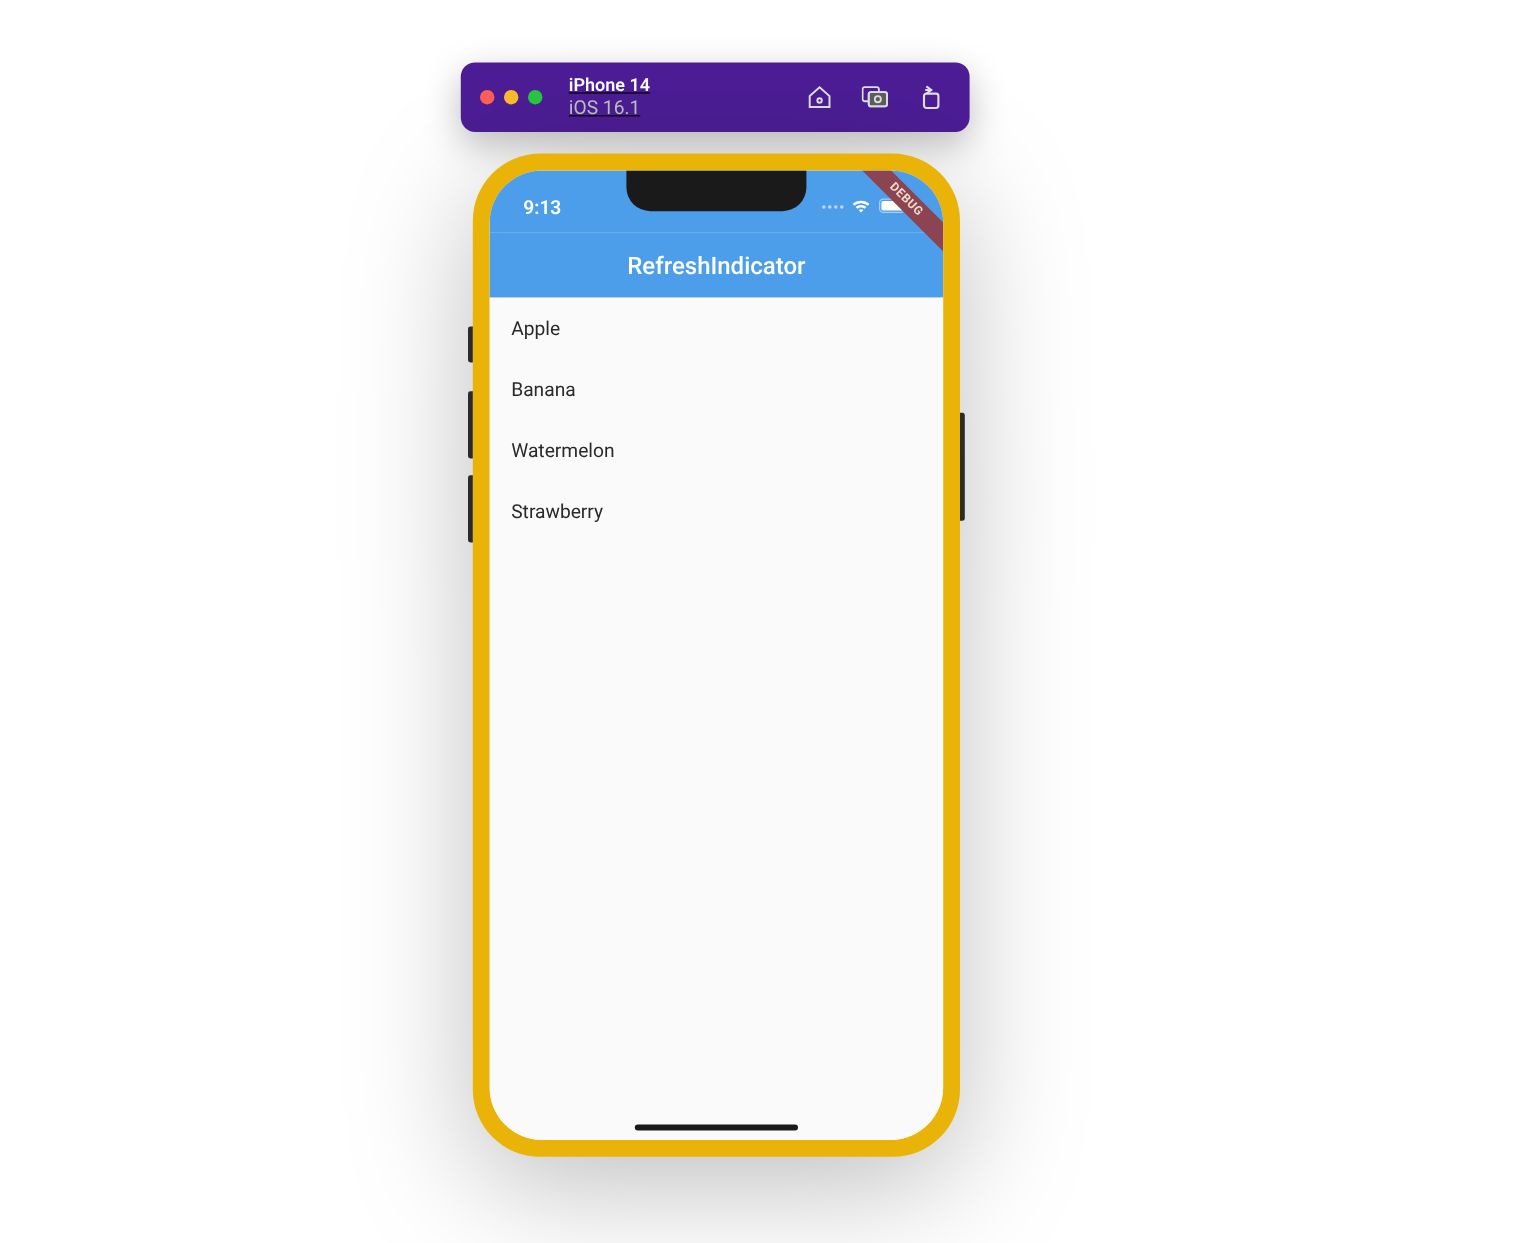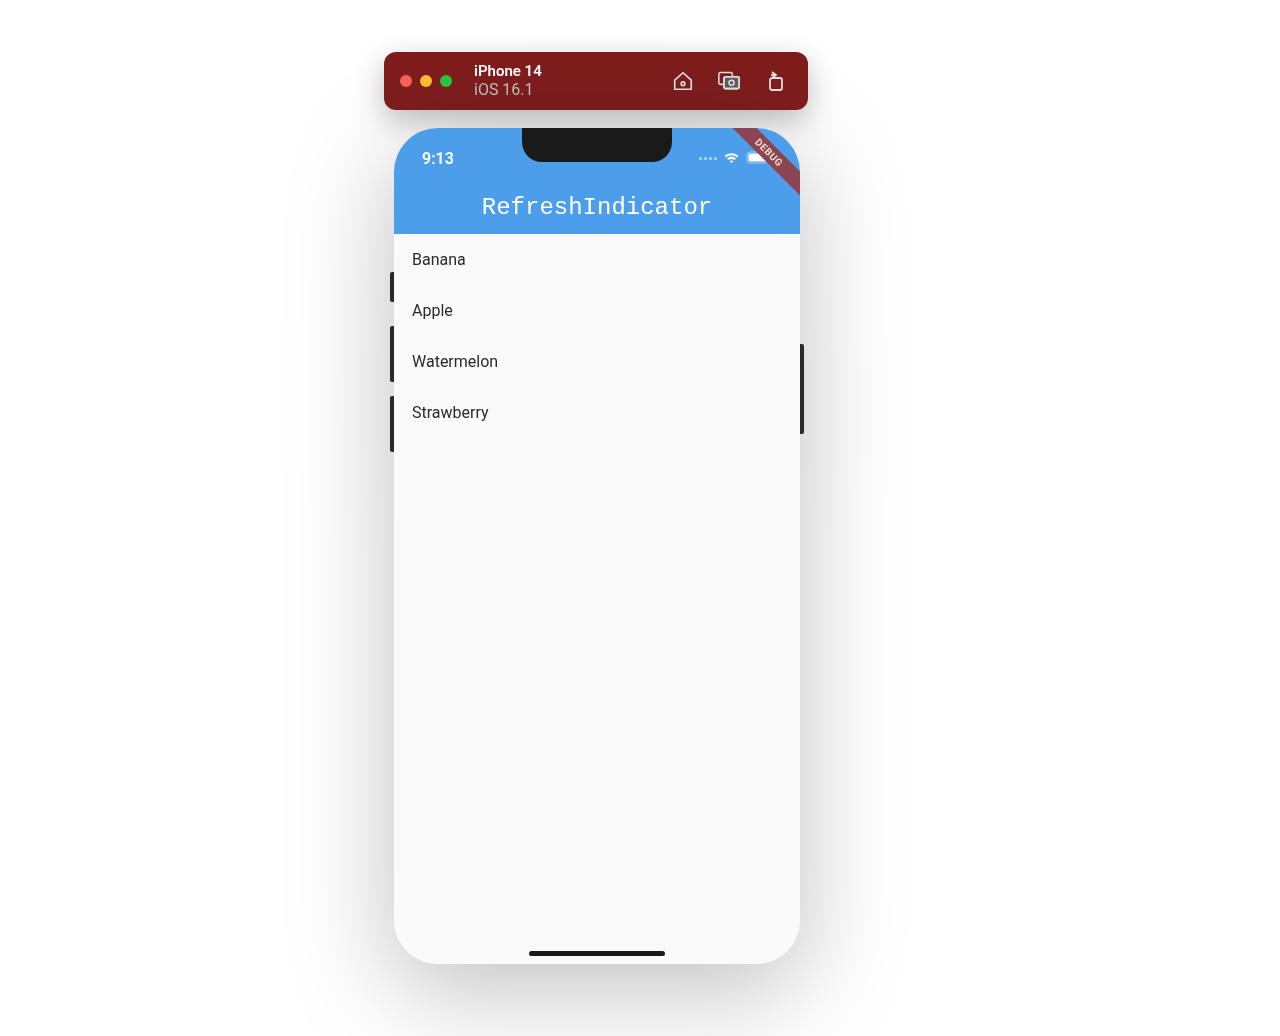--- a/index.html
+++ b/index.html
@@ -17,26 +17,27 @@
       overflow: hidden;
     }
     
     
     .control-bar {
       position: absolute;
       left: 384px;
       top: 52px;
       width: 424px;
       height: 58px;
-      background: #7f1d1d;
+      background: #4c1d95;
       border-radius: 12px;
       display: flex;
       align-items: center;
       padding: 0 16px;
       box-shadow: 0 10px 30px rgba(0,0,0,0.25);
+      text-decoration: underline;
     }
     
     .traffic-lights {
       display: flex;
       gap: 8px;
       align-items: center;
     }
     
     .traffic-light {
       width: 12px;
@@ -91,20 +92,21 @@
       height: 836px;
       filter: drop-shadow(0 25px 50px rgba(0,0,0,0.25));
     }
     
     .phone-body {
       position: relative;
       width: 100%;
       height: 100%;
       background: #eab308;
       border-radius: 56px;
+      padding: 14px;
     }
     
     .phone-screen {
       position: relative;
       width: 100%;
       height: 100%;
       background: #fafafa;
       border-radius: 44px;
       overflow: hidden;
     }
@@ -190,23 +192,22 @@
       height: 54px;
       background: #4c9eea;
       display: flex;
       align-items: center;
       justify-content: center;
       box-shadow: 0 2px 4px rgba(0,0,0,0.15);
     }
     
     .app-bar-title {
       color: #ffffff;
-      font-size: 24px;
+      font-size: 20px;
       font-weight: 500;
-      font-family: Liberation Mono, monospace;
     }
     
     
     .content-list {
       position: absolute;
       top: 106px;
       left: 0;
       right: 0;
       bottom: 0;
       background: #fafafa;
@@ -333,22 +334,22 @@
 
       <div class="debug-banner">
         <div class="debug-ribbon">DEBUG</div>
       </div>
 
       <div class="app-bar">
         <div class="app-bar-title">RefreshIndicator</div>
       </div>
 
       <div class="content-list">
+        <div class="list-item">Apple</div>
         <div class="list-item">Banana</div>
-        <div class="list-item">Apple</div>
         <div class="list-item">Watermelon</div>
         <div class="list-item">Strawberry</div>
       </div>
 
       <div class="home-indicator"></div>
     </div>
   </div>
 </div>
 
 </body></html>

